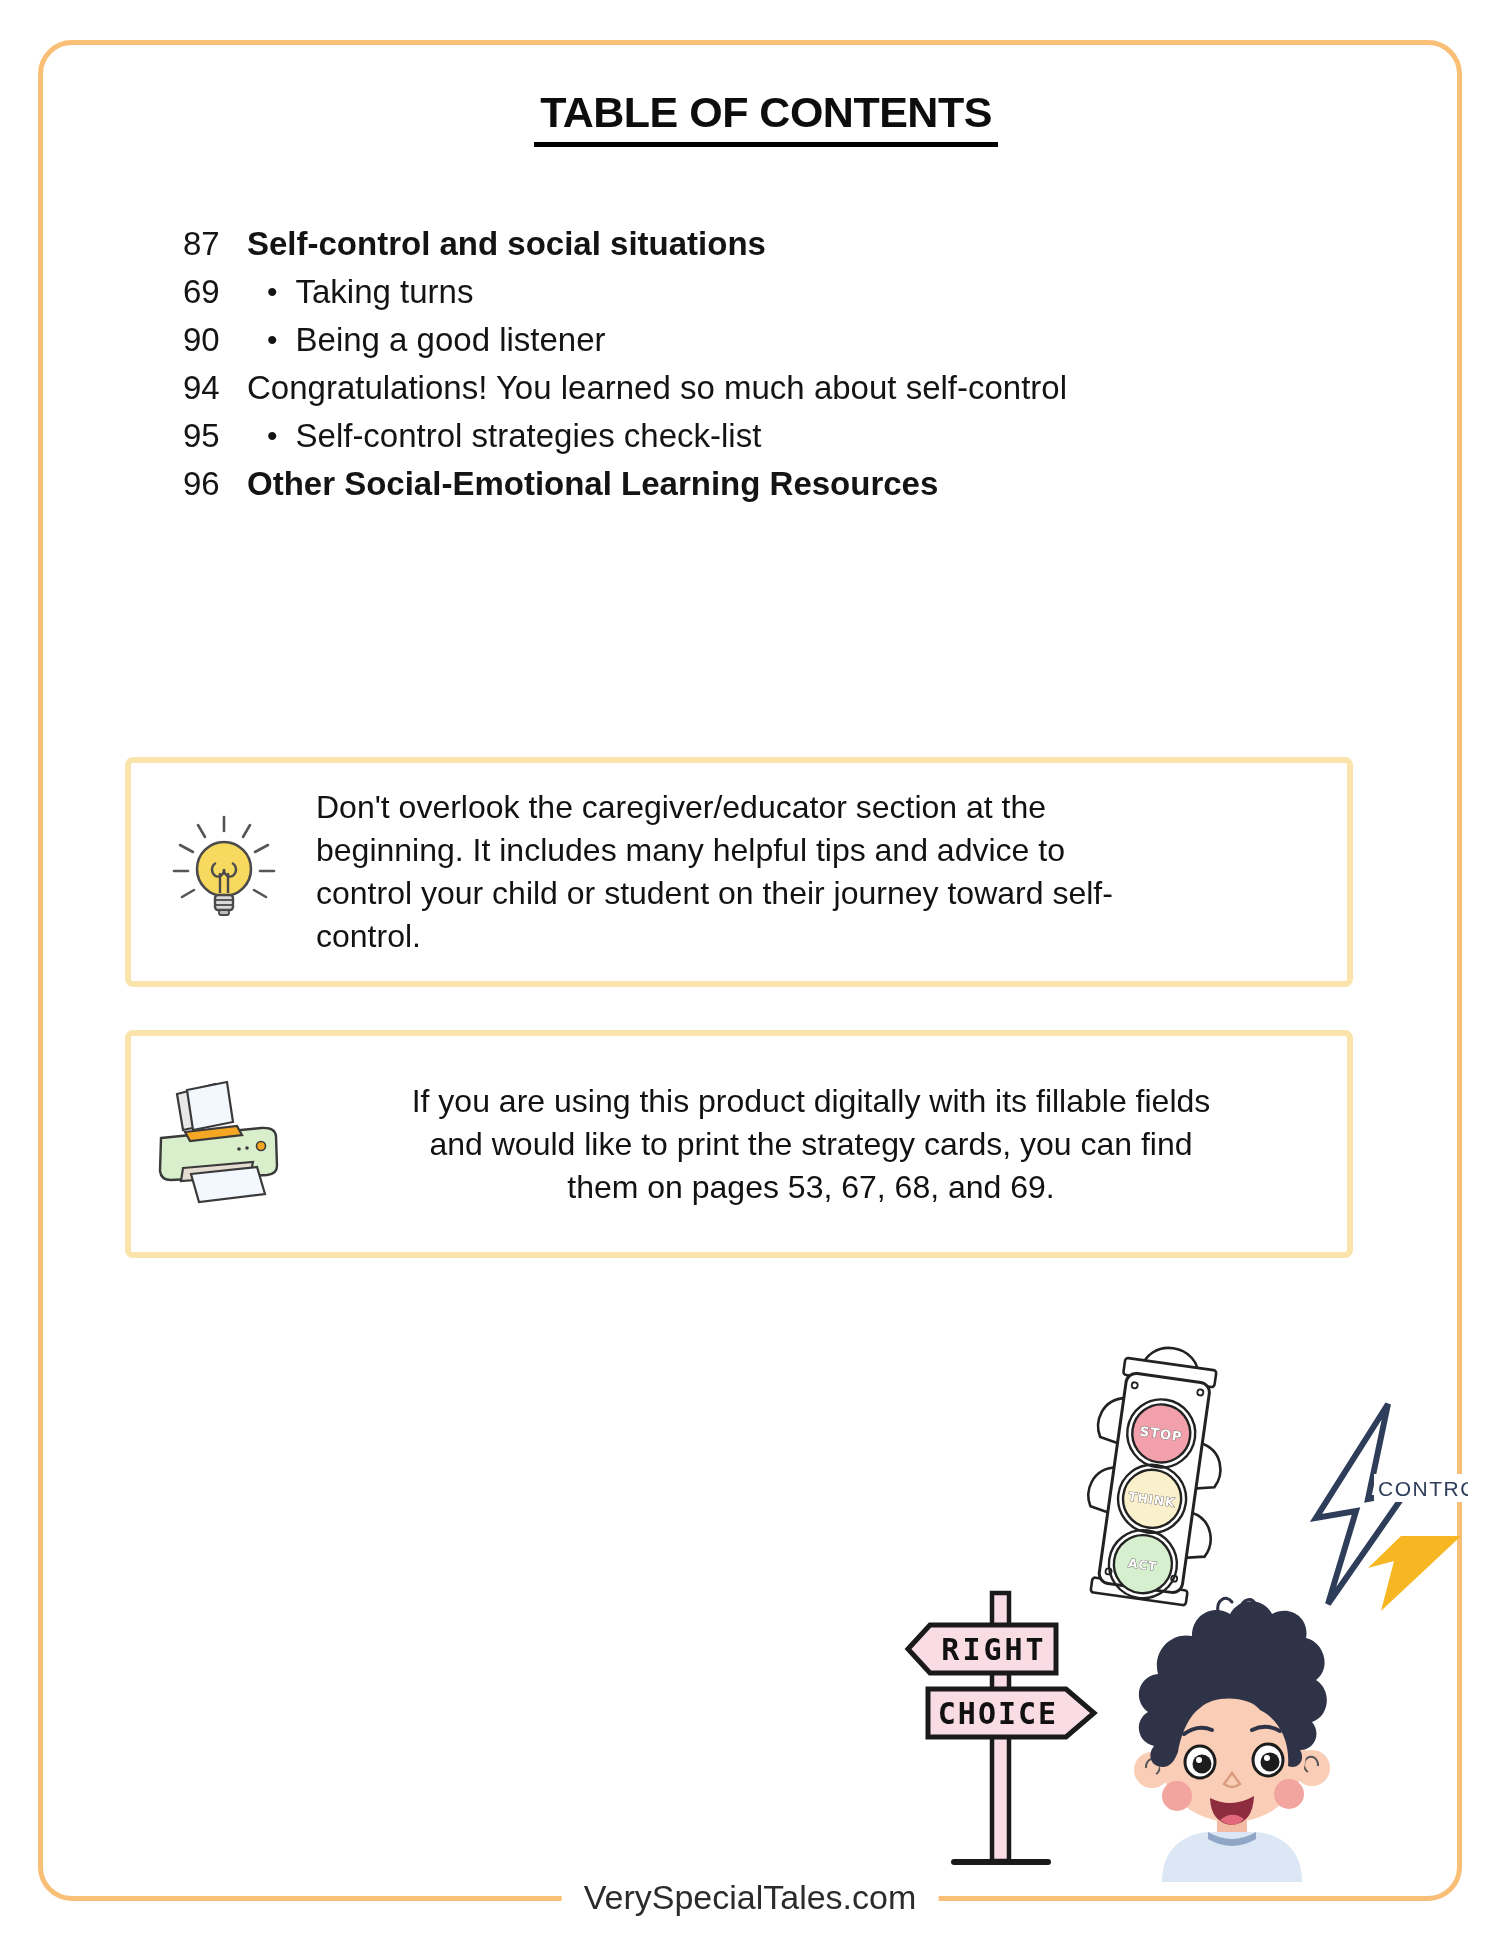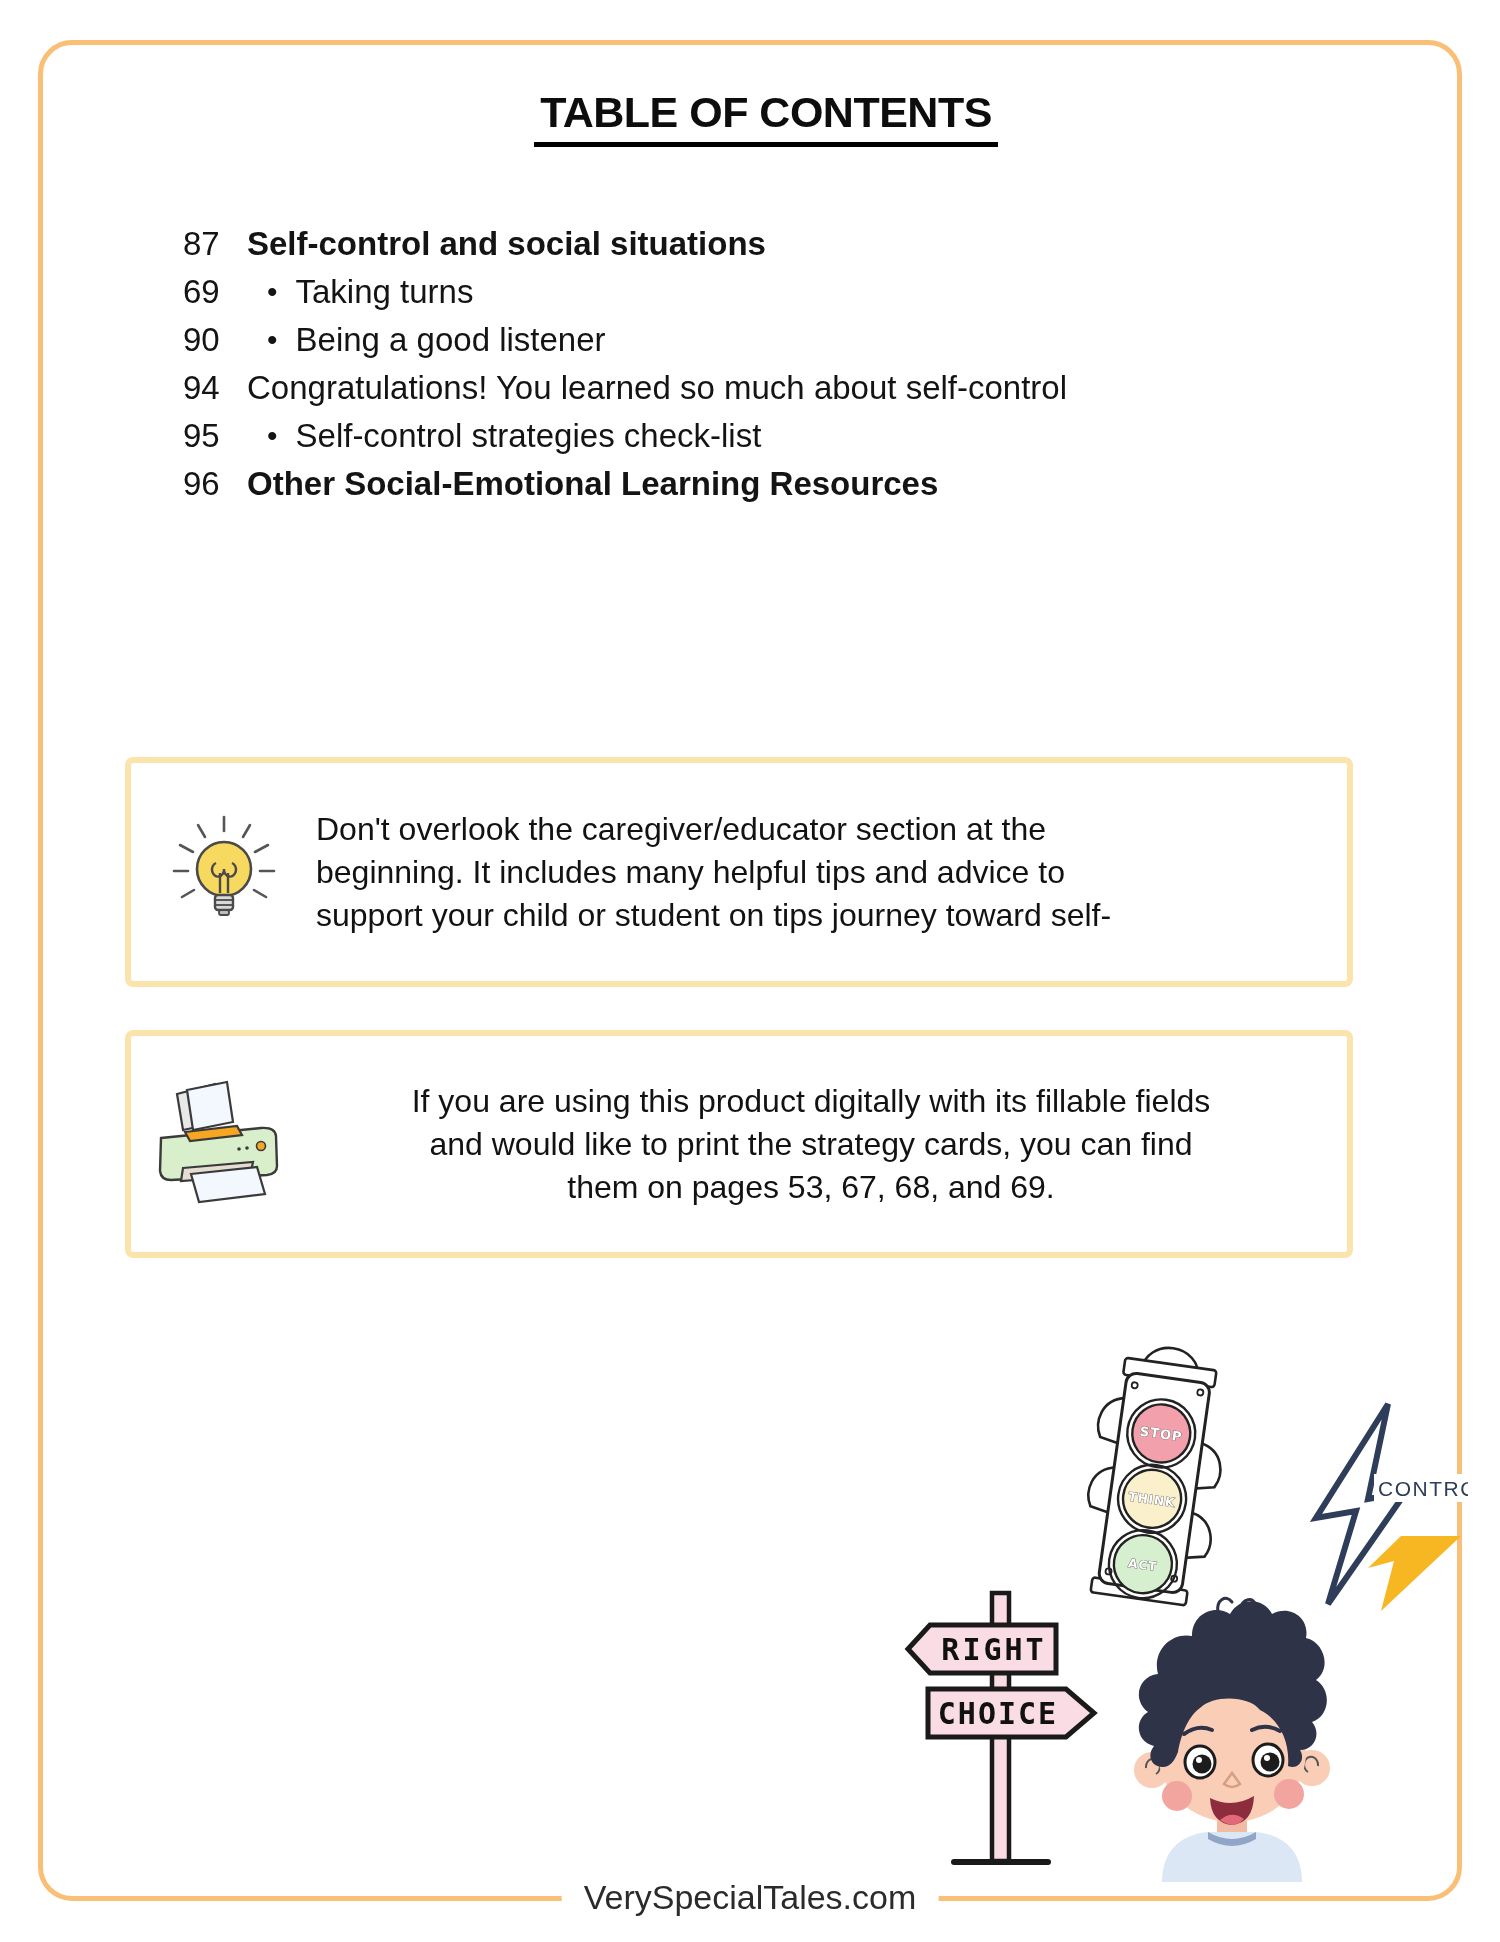--- a/index.html
+++ b/index.html
@@ -100,21 +100,22 @@
         <line x1="64" y1="62" x2="64" y2="82" stroke="#4a4a4a" stroke-width="2.4"></line>
         <rect x="51" y="84" width="18" height="15" rx="3" fill="#d9d9d9" stroke="#4a4a4a" stroke-width="2.4"></rect>
         <line x1="51" y1="89" x2="69" y2="89" stroke="#4a4a4a" stroke-width="1.8"></line>
         <line x1="51" y1="94" x2="69" y2="94" stroke="#4a4a4a" stroke-width="1.8"></line>
         <rect x="55" y="99" width="10" height="5" rx="2" fill="#bdbdbd" stroke="#4a4a4a" stroke-width="1.8"></rect>
       </svg>
     </div>
     <div class="callout-text">
       <div>Don't overlook the caregiver/educator section at the</div>
       <div>beginning. It includes many helpful tips and advice to</div>
-      <div>support your child or student on tips journey toward self-</div>
+      <div>control your child or student on their journey toward self-</div>
+      <div>control.</div>
     </div>
   </div>
 
   <div class="callout callout-2">
     <div class="callout-icon">
       <svg width="150" height="128" viewBox="0 0 150 128">
         <polygon points="28,14 66,4 72,42 34,50" fill="#e8e8e8" stroke="#3a3a3a" stroke-width="2.2"></polygon>
         <polygon points="38,10 78,2 84,42 44,50" fill="#F3F8FE" stroke="#3a3a3a" stroke-width="2.2"></polygon>
         <path d="M12,58 L112,48 Q126,47 127,56 L128,86 Q128,94 118,95 L22,100 Q12,100 11,91 Z" fill="#D9EECB" stroke="#3a3a3a" stroke-width="2.4"></path>
         <polygon points="36,52 88,46 93,55 41,61" fill="#F5A623" stroke="#3a3a3a" stroke-width="2.2"></polygon>

